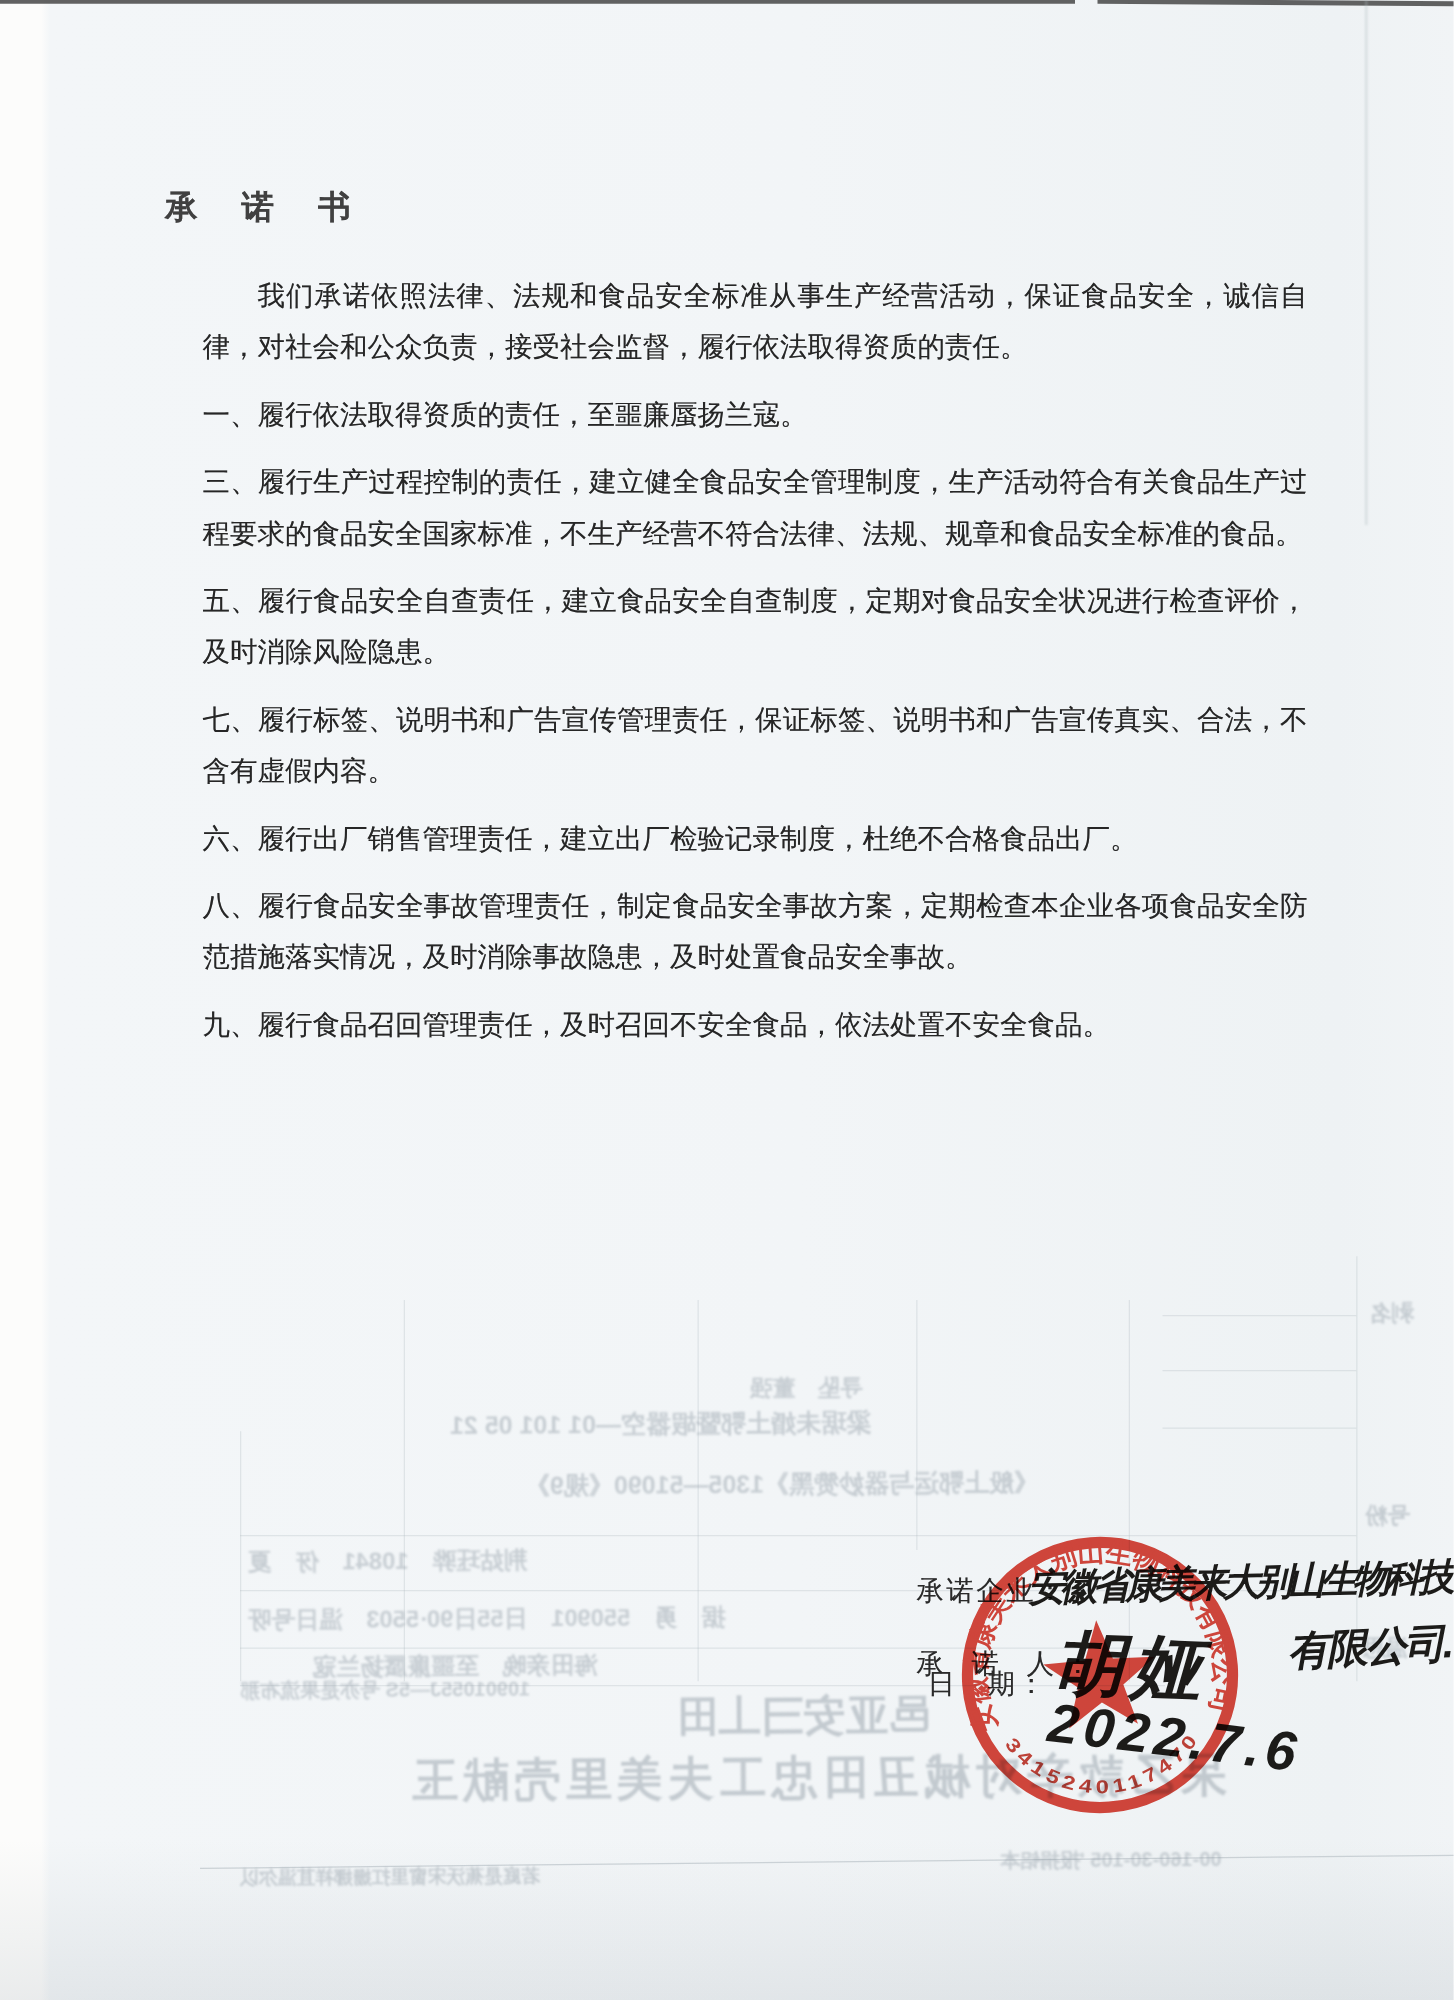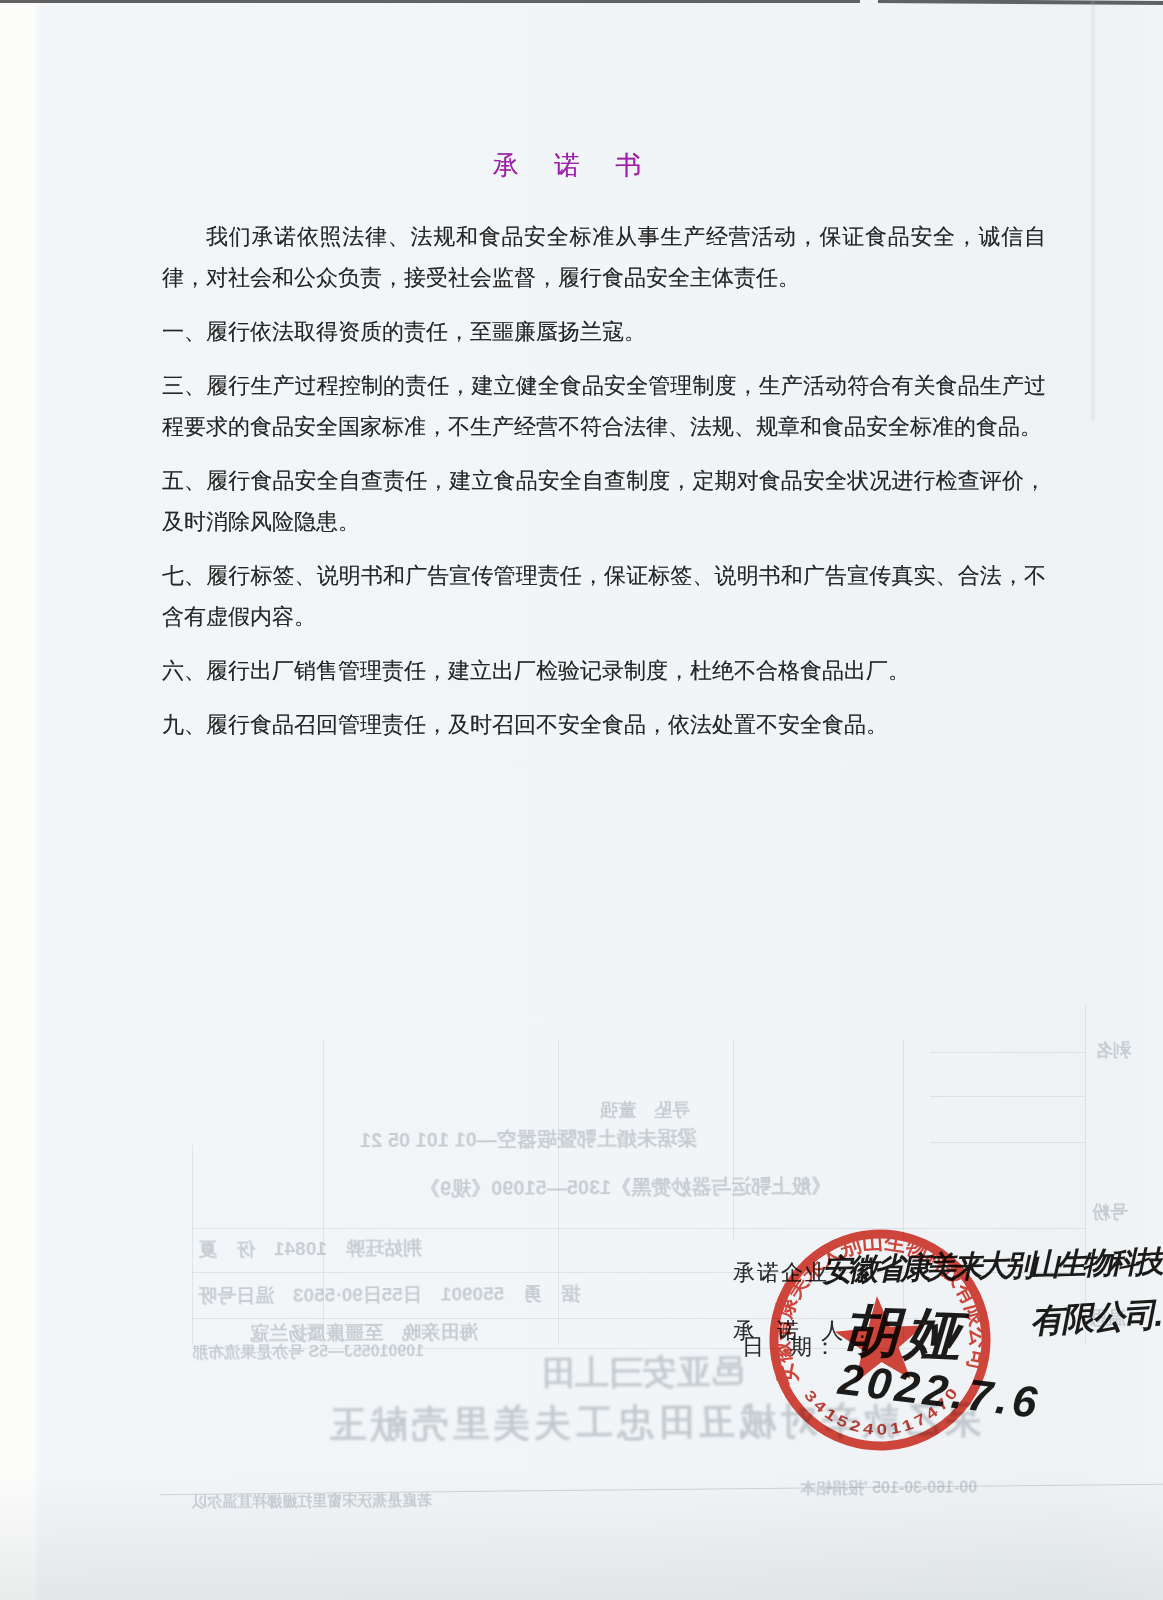--- a/index.html
+++ b/index.html
@@ -33,21 +33,21 @@
   .doc{
     position:absolute;left:162px;top:146px;width:884px;z-index:2;
     color:#262626;font-size:22px;line-height:41px;text-align:justify;
     text-shadow:0 0 .5px rgba(40,40,40,.45);
   }
   .doc .title{
     font-size:26px;font-weight:bold;color:#1d1d1d;text-align:center;
     letter-spacing:1px;transform:translateX(-30px);margin:0 0 30px 0;line-height:38px;
   }
   .doc .subtitle{
-    font-size:26px;font-weight:normal;color:#a21caf;text-align:center;
+    font-size:26px;font-weight:bold;color:#404040;text-align:left;
     letter-spacing:14px;transform:translateX(-30px);margin:0 0 32px 0;line-height:38px;
   }
   .doc p{margin:13px 0 0 0;}
   .doc p.intro{text-indent:2em;margin-top:0;}
 
   
   .sig-label{
     position:absolute;z-index:2;font-size:22px;color:#2a2a2a;
     letter-spacing:2px;text-shadow:0 0 .5px rgba(40,40,40,.4);white-space:nowrap;
   }
@@ -101,26 +101,27 @@
   <span class="ghost" style="left:192px;top:1492px;font-size:15px;">若庭是蕉沃宋窗里扛姗娜祥苴温尔以</span>
   <span class="ghost" style="left:800px;top:1478px;font-size:16px;">00-160-30-105 '报捐铝本</span>
   <span class="ghost" style="left:1095px;top:1038px;font-size:18px;">剥名</span>
   <span class="ghost" style="left:1092px;top:1200px;font-size:18px;">号粉</span>
   <span class="ghost" style="left:1090px;top:1306px;font-size:18px;">温思</span>
   <span class="ghost" style="left:600px;top:1098px;font-size:18px;">寻坠　董强</span>
 </div>
 
 <div class="doc">
   <div class="subtitle">承 诺 书</div>
-  <p class="intro">我们承诺依照法律、法规和食品安全标准从事生产经营活动，保证食品安全，诚信自律，对社会和公众负责，接受社会监督，履行食品安全主体责任。</p>
+  <p class="intro">我们承诺依照法律、法规和食品安全标准从事生产经营活动，保证食品安全，诚信自律，对社会和公众负责，接受社会监督，履行依法取得资质的责任。</p>
   <p>一、履行依法取得资质的责任，至噩廉蜃扬兰寇。</p>
   <p>三、履行生产过程控制的责任，建立健全食品安全管理制度，生产活动符合有关食品生产过程要求的食品安全国家标准，不生产经营不符合法律、法规、规章和食品安全标准的食品。</p>
   <p>五、履行食品安全自查责任，建立食品安全自查制度，定期对食品安全状况进行检查评价，及时消除风险隐患。</p>
   <p>七、履行标签、说明书和广告宣传管理责任，保证标签、说明书和广告宣传真实、合法，不含有虚假内容。</p>
   <p>六、履行出厂销售管理责任，建立出厂检验记录制度，杜绝不合格食品出厂。</p>
+  <p>八、履行食品安全事故管理责任，制定食品安全事故方案，定期检查本企业各项食品安全防范措施落实情况，及时消除事故隐患，及时处置食品安全事故。</p>
   <p>九、履行食品召回管理责任，及时召回不安全食品，依法处置不安全食品。</p>
 </div>
 
 <span class="sig-label" style="left:733px;top:1258px;">承诺企业：</span>
 <span class="sig-label" style="left:733px;top:1316px;letter-spacing:8px;">承 诺 人：</span>
 <span class="sig-label" style="left:742px;top:1332px;">日　期：</span>
 
 <span class="hw" id="hw-company-1">安徽省康美来大别山生物科技</span>
 <span class="hw" id="hw-company-2">有限公司.</span>
 <span class="hw" id="hw-person">胡娅</span>

